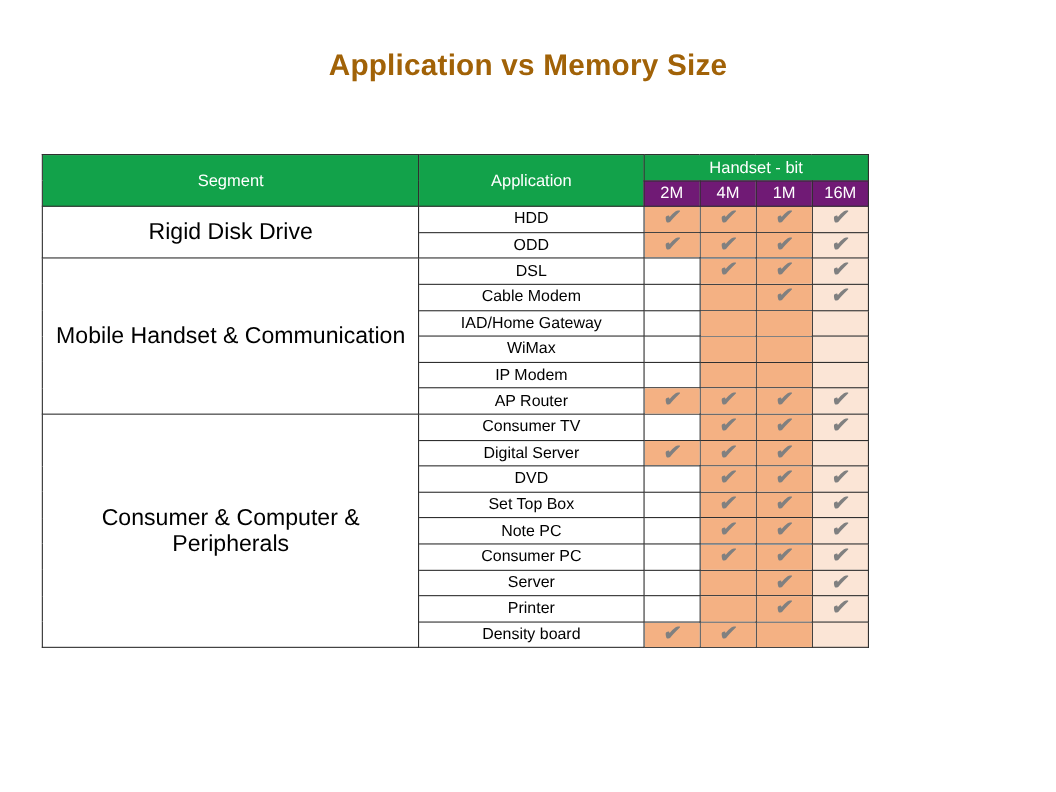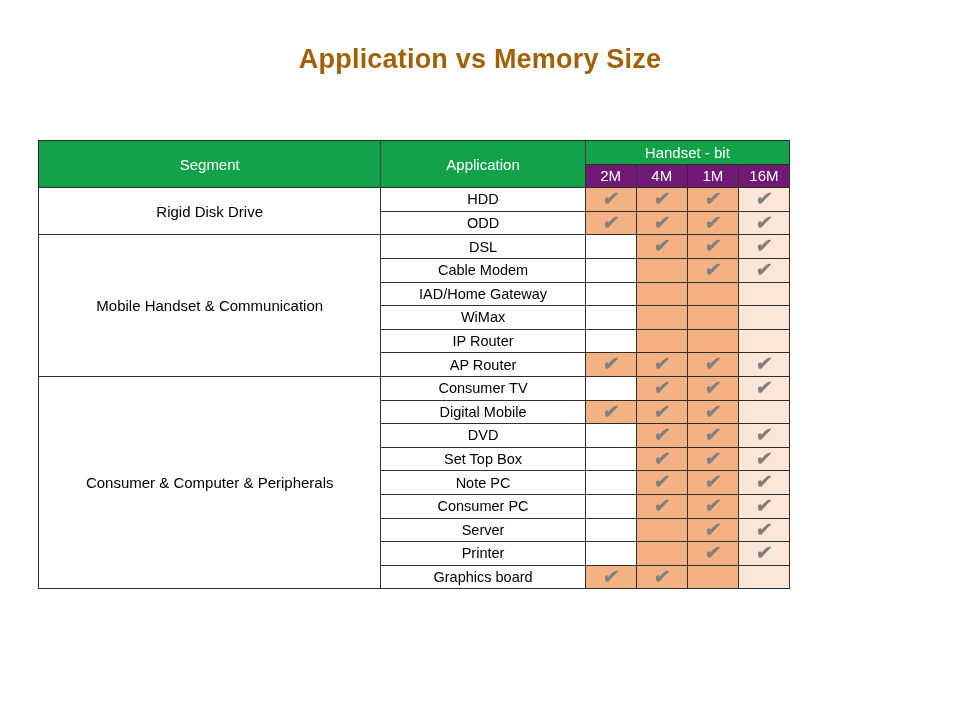--- a/index.html
+++ b/index.html
@@ -55,21 +55,21 @@
     background: #12a24a;
     color: #ffffff;
     font-size: 15px;
   }
   .hdr-sub {
     background: #701a75;
     color: #ffffff;
     font-size: 15px;
   }
   .seg-cell {
-    font-size: 15px;
+    font-size: 21px;
     background: #ffffff;
     text-align: center;
   }
   .app-cell {
     font-size: 14.5px;
     background: #ffffff;
     text-align: center;
     margin-top: 18px;
   }
   .c-on {
@@ -193,21 +193,21 @@
             <td class="c-off-light"></td>
           </tr>
           <tr>
             <td class="app-cell">WiMax</td>
             <td class="c-blank"></td>
             <td class="c-on"></td>
             <td class="c-on"></td>
             <td class="c-off-light"></td>
           </tr>
           <tr>
-            <td class="app-cell">IP Router</td>
+            <td class="app-cell">IP Modem</td>
             <td class="c-blank"></td>
             <td class="c-on"></td>
             <td class="c-on"></td>
             <td class="c-off-light"></td>
           </tr>
           <tr>
             <td class="app-cell">AP Router</td>
             <td class="c-on">
               <span class="check">✔</span>
             </td>
@@ -229,21 +229,21 @@
               <span class="check">✔</span>
             </td>
             <td class="c-on">
               <span class="check">✔</span>
             </td>
             <td class="c-off-light">
               <span class="check">✔</span>
             </td>
           </tr>
           <tr>
-            <td class="app-cell">Digital Mobile</td>
+            <td class="app-cell">Digital Server</td>
             <td class="c-on">
               <span class="check">✔</span>
             </td>
             <td class="c-on">
               <span class="check">✔</span>
             </td>
             <td class="c-on">
               <span class="check">✔</span>
             </td>
             <td class="c-off-light"></td>
@@ -316,21 +316,21 @@
             <td class="c-blank"></td>
             <td class="c-on"></td>
             <td class="c-on">
               <span class="check">✔</span>
             </td>
             <td class="c-off-light">
               <span class="check">✔</span>
             </td>
           </tr>
           <tr>
-            <td class="app-cell">Graphics board</td>
+            <td class="app-cell">Density board</td>
             <td class="c-on">
               <span class="check">✔</span>
             </td>
             <td class="c-on">
               <span class="check">✔</span>
             </td>
             <td class="c-on"></td>
             <td class="c-off-light"></td>
           </tr>
         </tbody>

